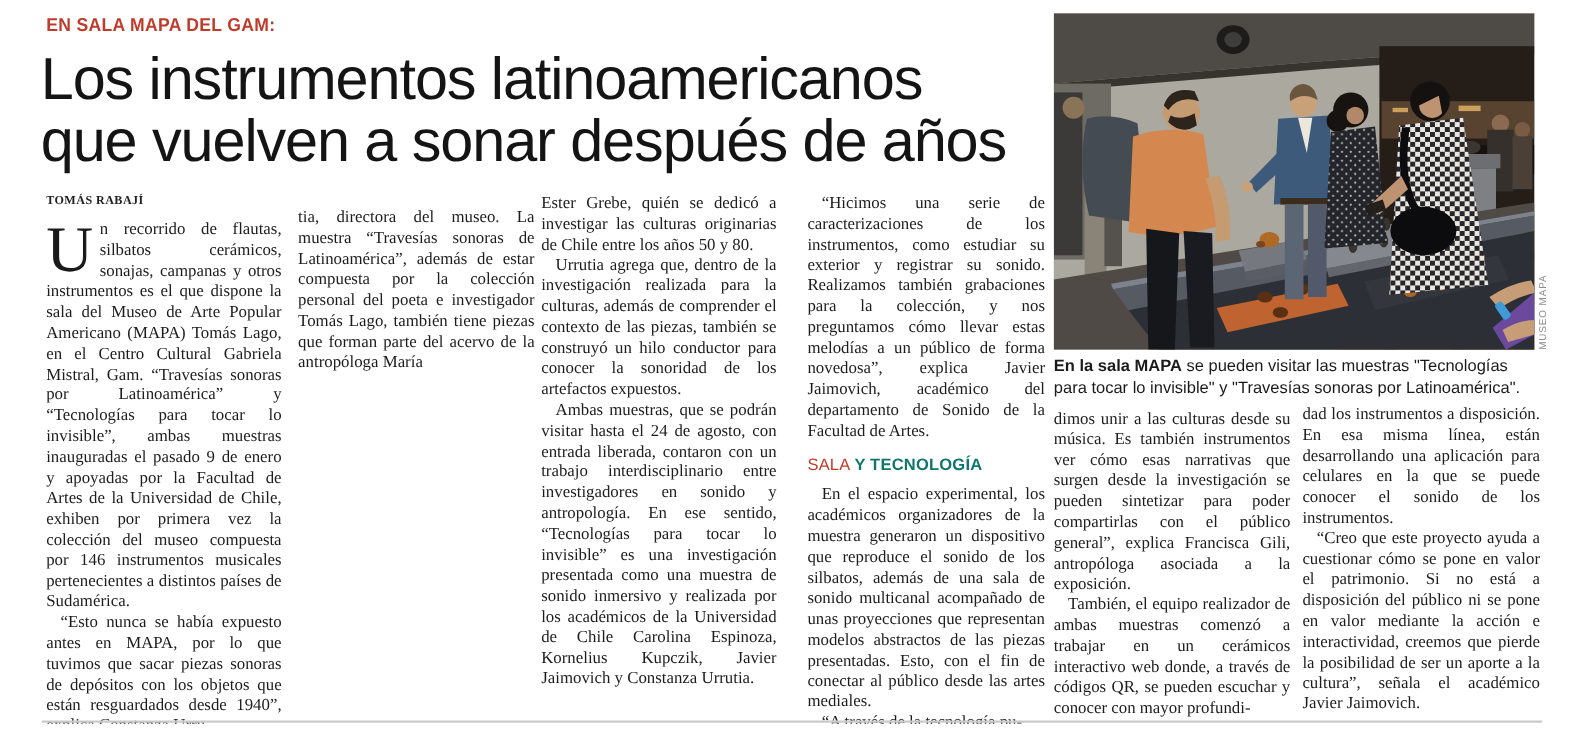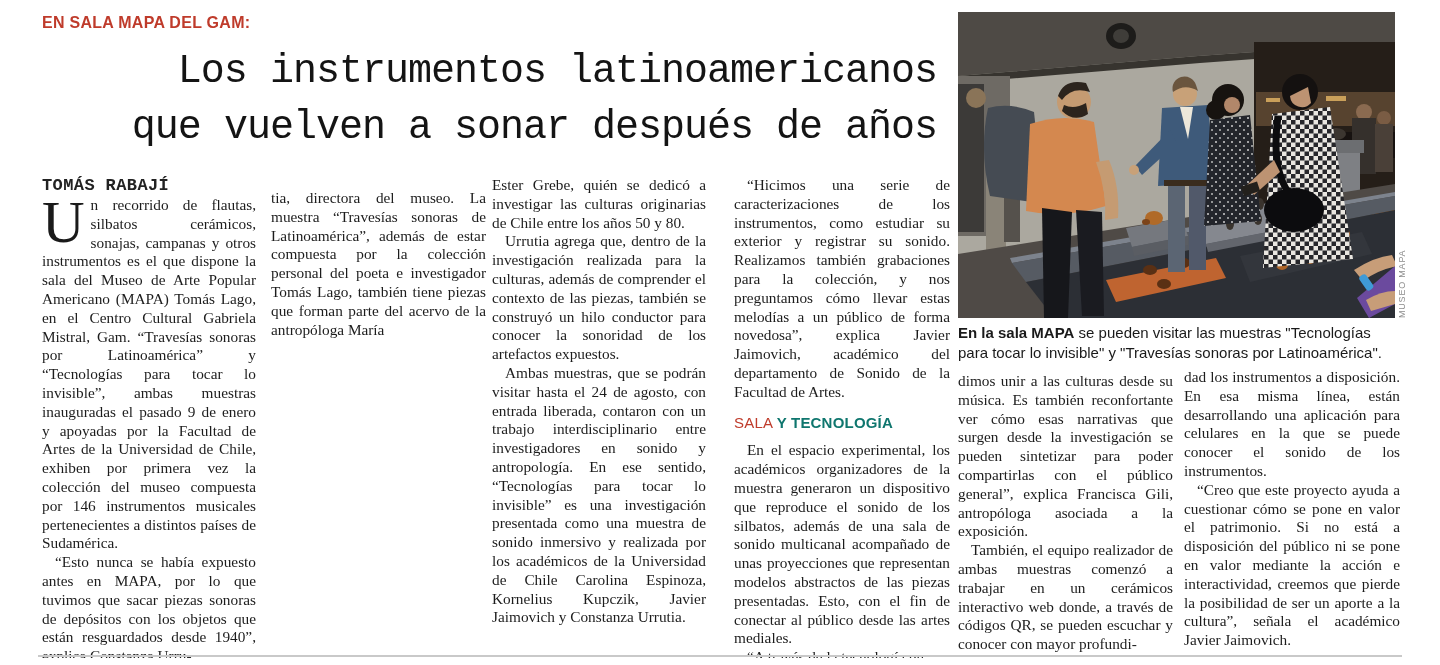--- a/index.html
+++ b/index.html
@@ -14,29 +14,29 @@
   .kicker{
     left:42px;top:13px;
     font-family:"Liberation Sans",sans-serif;
     font-weight:bold;font-size:17px;letter-spacing:.3px;
     color:#bf3b2b;
     transform:scaleX(.94);transform-origin:left center;
   }
   
   .headline{
     left:37px;top:44px;width:900px;
-    font-family:Liberation Mono, monospace;
-    font-size:40px;line-height:56px;letter-spacing:-1px;
-    color:#141414;font-weight:normal;text-align:right;
+    font-family:Liberation Sans, sans-serif;
+    font-size:54px;line-height:56px;letter-spacing:-1px;
+    color:#141414;font-weight:normal;
   }
   
   .byline{
-    font-family:Liberation Mono, monospace;
-    font-weight:bold;font-size:17px;letter-spacing:.4px;
-    color:#222;margin:0 0 1px 0;
+    font-family:Liberation Serif, serif;
+    font-weight:bold;font-size:11px;letter-spacing:.4px;
+    color:#222;margin:0 0 12px 0;
   }
   
   .col{position:absolute;top:176px;height:482px;overflow:hidden;}
   .col1{left:42px;width:214px;}
   .col2{left:271px;width:215px;}
   .col3{left:492px;width:214px;}
   .col4{left:734px;width:216px;}
   .col5{left:958px;top:372px;height:286px;width:215px;}
   .col6{left:1184px;top:368px;height:286px;width:216px;}
   .body-text{
@@ -282,21 +282,21 @@
 </div>
 
 <div class="abs credit">MUSEO MAPA</div>
 
 <div class="abs caption">
   <span class="caption-lead">En la sala MAPA</span>
   <span>se pueden visitar las muestras "Tecnologías para tocar lo invisible" y "Travesías sonoras por Latinoamérica".</span>
 </div>
 
 <div class="col col5 body-text">
-  <p>dimos unir a las culturas desde su música. Es también reconfortante ver cómo esas narrativas que surgen desde la investigación se pueden sintetizar para poder compartirlas con el público general”, explica Francisca Gili, antropóloga asociada a la exposición.</p>
+  <p>dimos unir a las culturas desde su música. Es también instrumentos ver cómo esas narrativas que surgen desde la investigación se pueden sintetizar para poder compartirlas con el público general”, explica Francisca Gili, antropóloga asociada a la exposición.</p>
   <p class="indent">También, el equipo realizador de ambas muestras comenzó a trabajar en un cerámicos interactivo web donde, a través de códigos QR, se pueden escuchar y conocer con mayor profundi-</p>
 </div>
 
 <div class="col col6 body-text">
   <p>dad los instrumentos a disposición. En esa misma línea, están desarrollando una aplicación para celulares en la que se puede conocer el sonido de los instrumentos.</p>
   <p class="indent">“Creo que este proyecto ayuda a cuestionar cómo se pone en valor el patrimonio. Si no está a disposición del público ni se pone en valor mediante la acción e interactividad, creemos que pierde la posibilidad de ser un aporte a la cultura”, señala el académico Javier Jaimovich.</p>
 </div>
 
 <div class="abs bottom-rule"></div>
 

